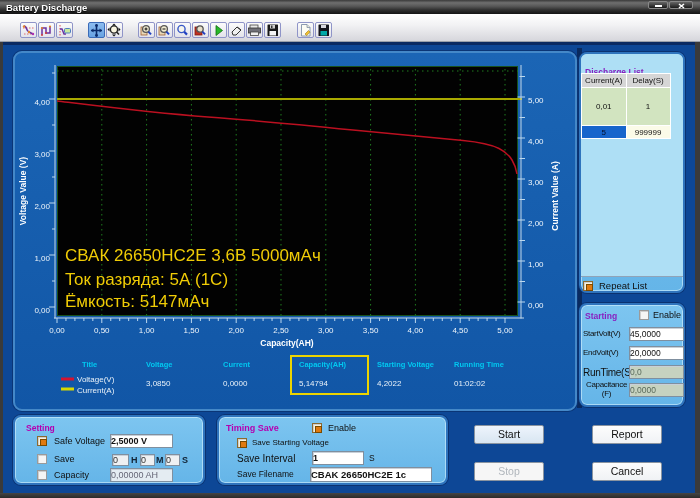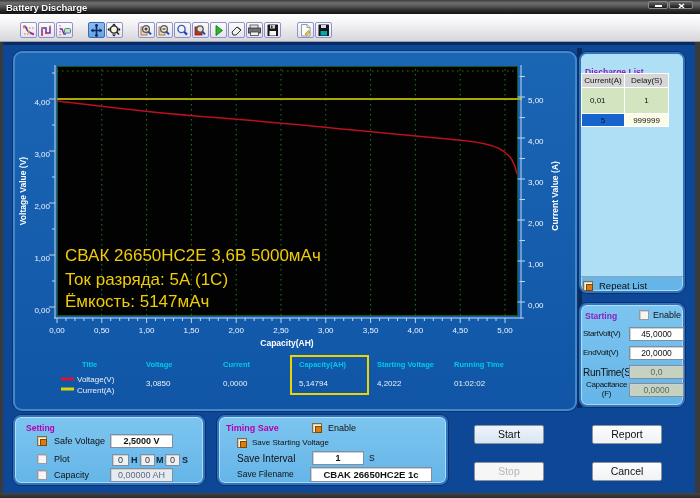--- a/index.html
+++ b/index.html
@@ -2,21 +2,21 @@
 <html><head><meta charset="utf-8"><style>
 *{margin:0;padding:0;box-sizing:border-box}
 html,body{width:700px;height:498px;overflow:hidden}
 body{position:relative;font-family:"Liberation Sans",sans-serif;background:#0d4796}
 .abs{position:absolute}
 .panel{position:absolute;background:linear-gradient(#7dc5f0,#65b5e8);border:2px solid #2f74bd;border-radius:8px;box-shadow:inset 0 0 0 1px rgba(215,242,253,.6), 0 0 0 1px #0b3270}
 .ph{position:absolute;font-size:8.5px;font-weight:bold;color:#8822c0}
 .cb{position:absolute;width:10px;height:10px;background:#f5f5f5;border:1px solid #9a9a9a;box-shadow:inset 1px 1px 0 #cfcfcf}
 .cb.on{background:#fdf3d8;border:1px solid #8a6a30}
 .cb.on::after{content:"";position:absolute;left:1.5px;top:1.5px;width:5px;height:5px;background:#e07a10;border:1px solid #7a4a00}
-.inp{position:absolute;background:#fff;border:1px solid #7f8f9f;box-shadow:inset 1px 1px 0 #c8d0d8;font-size:9px;color:#111;text-align:center}
+.inp{position:absolute;background:#fff;border:1px solid #7f8f9f;box-shadow:inset 1px 1px 0 #c8d0d8;font-size:9px;color:#111;text-align:left}
 .lbl{position:absolute;font-size:9px;color:#101010}
 .btn{position:absolute;width:70px;height:19px;background:linear-gradient(#fdfdfd,#f0f2f5);border:1px solid #8a94a0;border-radius:2px;font-size:10.5px;color:#101010;text-align:center;line-height:17px}
 .tbtn{position:absolute;top:8px;width:17px;height:16px;background:linear-gradient(#fbfbfb,#e3e3ea);border:1px solid #8f94c8;border-radius:2px}
 </style></head>
 <body>
 
 <div class="abs" style="left:0;top:0;width:700px;height:14px;background:linear-gradient(180deg,#3a3a3a 0%,#6f6f6f 20%,#575757 45%,#2e2e2e 72%,#141414 100%)">
  <div class="abs" style="left:6px;top:1.5px;font-size:9.5px;font-weight:bold;color:#fff;text-shadow:0 1px 1px #000">Battery Discharge</div>
  <div class="abs" style="left:648px;top:1px;width:20px;height:8px;background:linear-gradient(#666,#1a1a1a);border:1px solid #888;border-radius:2px">
    <div class="abs" style="left:6px;top:3px;width:7px;height:2px;background:#fff"></div>
@@ -322,21 +322,21 @@
 <div class="panel" style="left:579px;top:52px;width:106px;height:241px">
  <div class="abs" style="left:0;top:0;width:102px;height:223px;background:#aedff5;border-bottom:1px solid #90a4b8;border-radius:6px 6px 0 0"></div>
  <div class="ph" style="left:4px;top:13px">Discharge List</div>
  <table style="position:absolute;left:0px;top:19px;border-collapse:collapse;font-size:8px" cellspacing="0">
   <tbody>
         <tr>
           <td style="width:43px;height:14px;background:#d6d6d6;border:1px solid #fff;text-align:center;color:#111;padding:0">Current(A)</td>
       <td style="width:44px;background:#d6d6d6;border:1px solid #fff;text-align:center;color:#111;padding:0">Delay(S)</td>
         </tr>
   <tr>
-          <td style="height:19px;background:#d2e4c0;border:1px solid #fff;color:#111;padding:8px">0,01</td>
+          <td style="height:19px;background:#d2e4c0;border:1px solid #fff;color:#111;padding:14px">0,01</td>
       <td style="background:#d2e4c0;border:1px solid #fff;text-align:center;color:#111;padding:0">1</td>
         </tr>
   <tr>
           <td style="height:13px;background:#1765cc;border:1px solid #fff;text-align:center;color:#06102a;padding:0">5</td>
       <td style="background:#fbfbe8;border:1px solid #fff;text-align:center;color:#111;padding:0">999999</td>
         </tr>
  </tbody>
     </table>
  <div class="cb on" style="left:2px;top:227px"></div>
  <div class="lbl" style="left:18px;top:226px;font-size:9.5px">Repeat List</div>
@@ -355,21 +355,21 @@
  <div class="lbl" style="left:2px;top:76px;font-size:8px;letter-spacing:-0.3px;width:47px;text-align:center;line-height:8.5px">Capacitance<br>(F)</div>
  <div class="inp" style="left:48px;top:78px;width:55px;height:14px;line-height:12px;font-size:8.5px;background:#c6d2c0;color:#5a6a5a">0,0000</div>
 </div>
 
 <div class="panel" style="left:13px;top:415px;width:192px;height:70px">
  <div class="ph" style="left:11px;top:6px;color:#b400b0">Setting</div>
  <div class="cb on" style="left:22px;top:19px"></div>
  <div class="lbl" style="left:39px;top:19px">Safe Voltage</div>
  <div class="inp" style="left:95px;top:17px;width:63px;height:14px;line-height:12px;font-weight:bold">2,5000 V</div>
  <div class="cb" style="left:22px;top:37px"></div>
- <div class="lbl" style="left:39px;top:37px">Plot</div>
+ <div class="lbl" style="left:39px;top:37px">Save</div>
  <div class="inp" style="left:97px;top:37px;width:17px;height:12px;line-height:10px;background:#eef0f2;color:#333">0</div>
  <div class="lbl" style="left:116px;top:38px;font-weight:bold;color:#123">H</div>
  <div class="inp" style="left:125px;top:37px;width:15px;height:12px;line-height:10px;background:#eef0f2;color:#333">0</div>
  <div class="lbl" style="left:141px;top:38px;font-weight:bold;color:#123">M</div>
  <div class="inp" style="left:150px;top:37px;width:15px;height:12px;line-height:10px;background:#eef0f2;color:#333">0</div>
  <div class="lbl" style="left:167px;top:38px;font-weight:bold;color:#123">S</div>
  <div class="cb" style="left:22px;top:53px"></div>
  <div class="lbl" style="left:39px;top:53px">Capacity</div>
  <div class="inp" style="left:95px;top:51px;width:63px;height:14px;line-height:12px;background:#e4ecf2;color:#667">0,00000 AH</div>
 </div>

